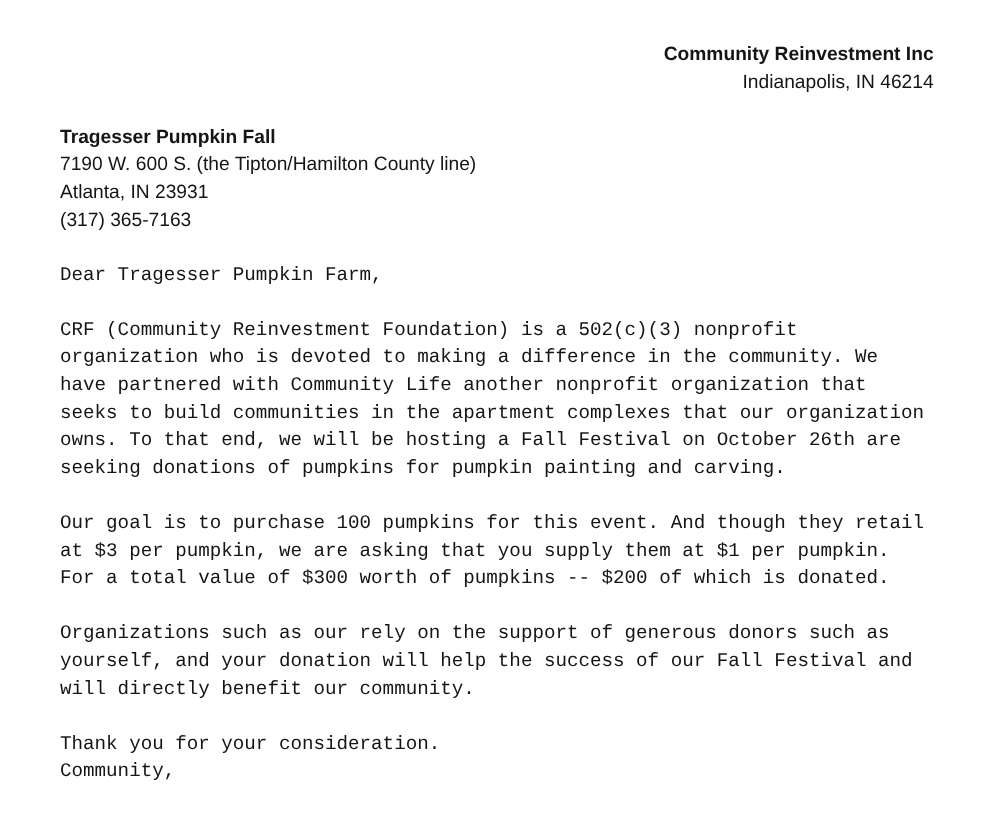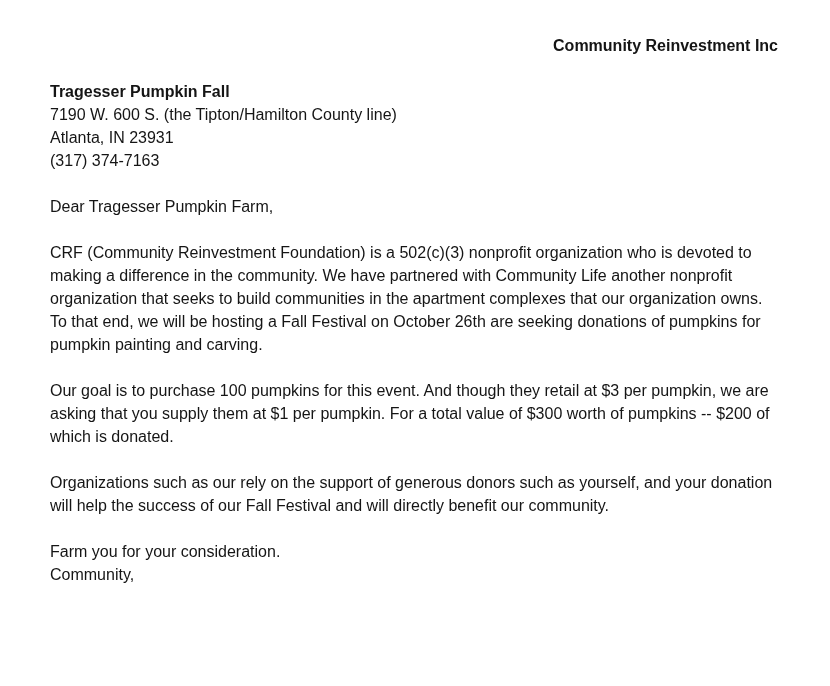--- a/index.html
+++ b/index.html
@@ -31,20 +31,21 @@
     margin: 0 0 23px 0;
   }
   .sender-block {
     text-align: right;
   }
   .bold {
     font-weight: bold;
   }
   .body-text {
     width: 728px;
+    font-family: Liberation Mono, monospace;
   }
   p {
     margin: 0 0 23px 0;
   }
   .line {
     display: block;
   }
   .page-bottom-edge {
     position: absolute;
     left: 55px;
@@ -55,35 +56,36 @@
     border-top: 1px solid #f0f0f0;
   }
 </style>
 </head>
 <body>
 
 <div class="page">
 
   <div class="block sender-block">
     <span class="line bold">Community Reinvestment Inc</span>
+    <span class="line">Indianapolis, IN 46214</span>
   </div>
 
   <div class="block">
     <span class="line bold">Tragesser Pumpkin Fall</span>
     <span class="line">7190 W. 600 S. (the Tipton/Hamilton County line)</span>
     <span class="line">Atlanta, IN 23931</span>
-    <span class="line">(317) 374-7163</span>
+    <span class="line">(317) 365-7163</span>
   </div>
 
   <div class="body-text">
     <p>Dear Tragesser Pumpkin Farm,</p>
     <p>CRF (Community Reinvestment Foundation) is a 502(c)(3) nonprofit organization who is devoted to making a difference in the community. We have partnered with Community Life another nonprofit organization that seeks to build communities in the apartment complexes that our organization owns. To that end, we will be hosting a Fall Festival on October 26th are seeking donations of pumpkins for pumpkin painting and carving.</p>
     <p>Our goal is to purchase 100 pumpkins for this event. And though they retail at $3 per pumpkin, we are asking that you supply them at $1 per pumpkin. For a total value of $300 worth of pumpkins -- $200 of which is donated.</p>
     <p>Organizations such as our rely on the support of generous donors such as yourself, and your donation will help the success of our Fall Festival and will directly benefit our community.</p>
     <div class="block">
-      <span class="line">Farm you for your consideration.</span>
+      <span class="line">Thank you for your consideration.</span>
       <span class="line">Community,</span>
     </div>
   </div>
 
   <div class="page-bottom-edge"></div>
 
 </div>
 
 </body></html>

